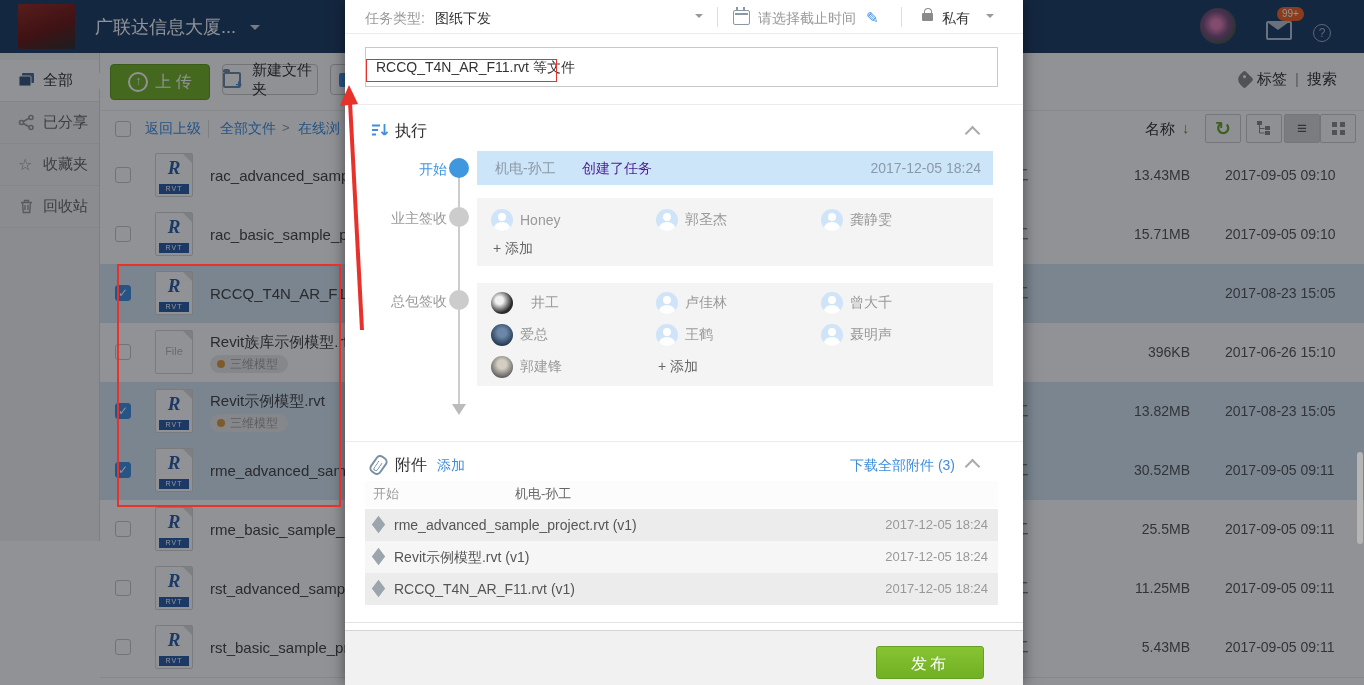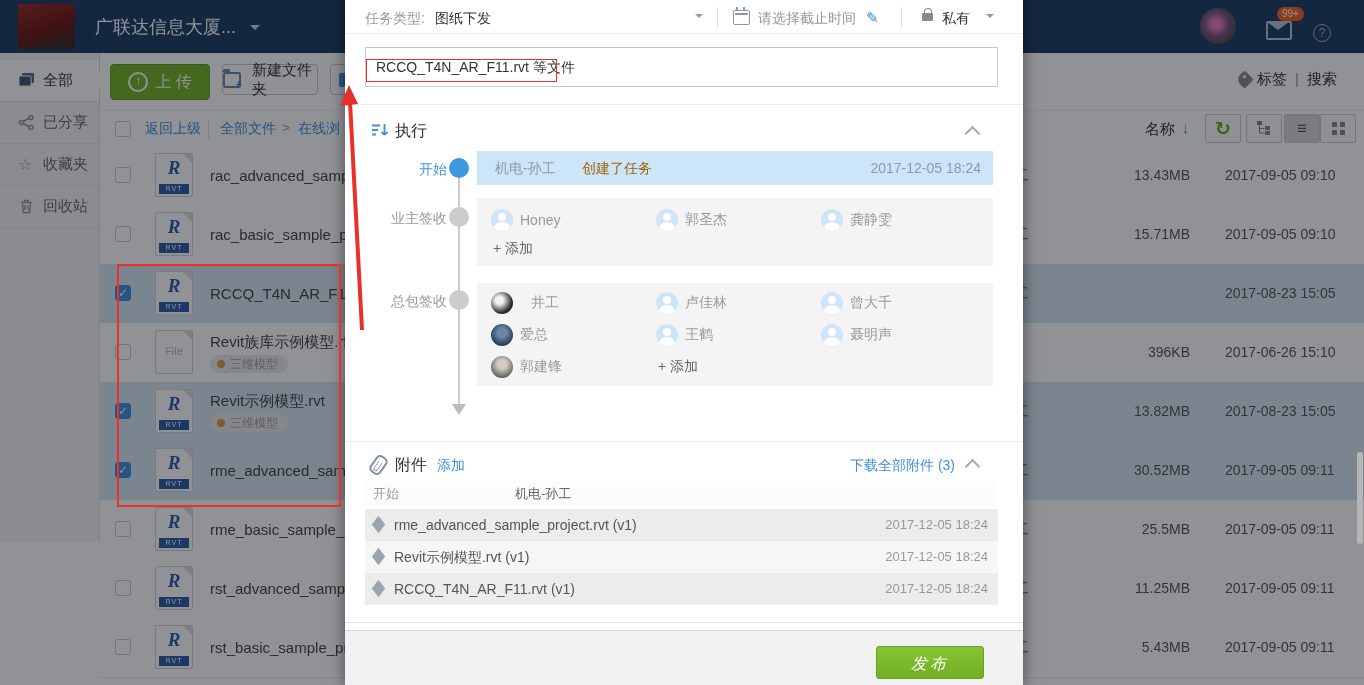--- a/index.html
+++ b/index.html
@@ -130,21 +130,21 @@
   .clip-ico::after{content:"";position:absolute;left:2px;top:4px;width:3px;height:10px;
         border:1.5px solid #7a8fa6;border-top:none;border-radius:0 0 3px 3px;}
   .att-row{position:absolute;left:20px;width:633px;height:32px;line-height:32px;font-size:14px;color:#555;}
   .att-date{position:absolute;right:10px;top:0;font-size:13px;color:#999;}
   .cube{display:inline-block;width:11px;height:11px;background:#9aa5ad;transform:rotate(45deg) skew(8deg,8deg);
         margin:0 10px 0 8px;}
   .footer{position:absolute;left:0;top:630px;width:678px;height:55px;background:#f1f1f1;
         border-top:1px solid #d5d5d5;box-sizing:border-box;}
   .btn-publish{position:absolute;left:531px;top:15px;width:108px;height:33px;
         background:linear-gradient(#86c433,#72b024);border:1px solid #68a11f;border-radius:3px;
-        color:#fff;font-size:16px;letter-spacing:3px;text-align:center;line-height:33px;box-sizing:border-box;font-style:italic;}
+        color:#fff;font-size:16px;letter-spacing:3px;text-align:center;line-height:33px;box-sizing:border-box;}
   
   .ann{z-index:20;pointer-events:none;}
   .ann-box{position:absolute;border:2px solid #e8312a;}
   
   svg{display:block;}
 </style>
 </head>
 <body>
 
 <div id="stage">
@@ -388,21 +388,21 @@
     <span class="sec-label" style="left:50px;top:121px;">执行</span>
     <span class="chevron-up" style="left:622px;top:128px;"></span>
 
     <div class="timeline"></div>
     <div class="tl-arrow"></div>
 
     <span class="step-label" style="left:30px;top:161px;width:72px;color:#3f97de;">开始</span>
     <div class="dot" style="top:158px;background:#3f97de;"></div>
     <div class="event-row">
       <span class="abs" style="left:18px;top:0;line-height:34px;font-size:14px;color:#8b9aa8;">机电-孙工</span>
-      <span class="abs" style="left:105px;top:0;line-height:34px;font-size:14px;color:#a16207;">创建了任务</span>
+      <span class="abs" style="left:105px;top:0;line-height:34px;font-size:14px;color:#4c1d95;">创建了任务</span>
       <span class="abs" style="right:12px;top:0;line-height:34px;font-size:14px;color:#8b9aa8;">2017-12-05 18:24</span>
     </div>
 
     <span class="step-label gray" style="left:20px;top:210px;width:82px;">业主签收</span>
     <div class="dot" style="top:207px;background:#ccc;"></div>
     <div class="panel" style="top:198px;height:68px;">
       <div class="pitem" style="left:14px;top:10px;">
           <span class="av"></span>
           <span>Honey</span>
         </div>

